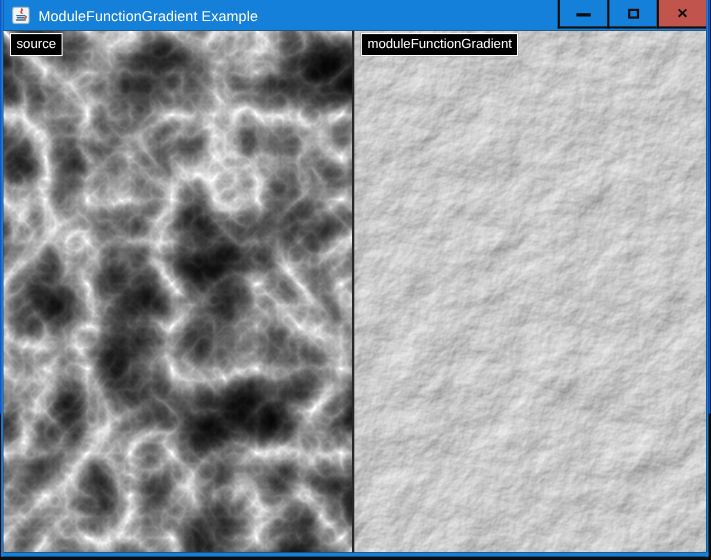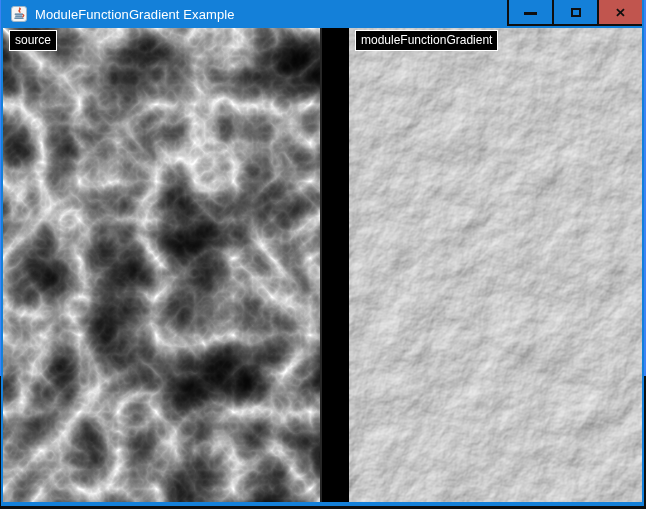--- a/index.html
+++ b/index.html
@@ -9,21 +9,21 @@
     --window-border:#1480d9;
     --panel-seam:#262626;
     --label-bg:#000000;
     --label-border:#ffffff;
     --label-text:#ffffff;
     --title-text:#ffffff;
   }
   *{margin:0;padding:0;box-sizing:border-box;}
   html,body{width:646px;height:509px;overflow:hidden;background:#0e0e0e;
     font-family:"Liberation Sans",sans-serif;}
-  .window{width:646px;height:376px;padding:0 2px 3px 1px;background:#3b82f6;}
+  .window{width:646px;height:376px;padding:0 2px 3px 1px;background:#1d4ed8;}
   .win{width:643px;height:506px;display:flex;flex-direction:column;
     border-left:2px solid var(--window-border);
     border-right:2px solid var(--window-border);
     border-bottom:4px solid var(--window-border);
     background:#000;}
   
   .titlebar{height:28px;flex:0 0 28px;background:var(--titlebar-blue);
     display:flex;align-items:stretch;}
   .title-left{flex:1;display:flex;align-items:center;padding-left:8px;gap:8px;min-width:0;}
   .app-icon{width:16px;height:16px;flex:0 0 16px;display:block;}
@@ -37,21 +37,21 @@
     cursor:pointer;}
   .ctl-btn.close{background:var(--close-red);}
   .glyph-min{width:13px;height:3px;background:var(--button-glyph);margin-top:3px;}
   .glyph-max{width:10px;height:9px;border:2px solid var(--button-glyph);margin-top:1px;}
   .glyph-close{color:var(--button-glyph);font-size:13px;font-weight:bold;line-height:1;
     transform:scaleY(.95);}
   
   .content{flex:1;display:flex;min-height:0;background:#000;}
   .panel{position:relative;height:100%;overflow:hidden;background:#555;}
   .panel.left{width:317px;flex:0 0 317px;}
-  .panel.right{flex:1;margin-left:27px;}
+  .panel.right{flex:1;}
   .seam{width:2px;flex:0 0 2px;background:var(--panel-seam);}
   .noise-svg{display:block;width:100%;height:100%;}
   .img-label{position:absolute;top:2px;left:6px;
     background:var(--label-bg);color:var(--label-text);
     border:1px solid var(--label-border);
     font-size:12px;line-height:14px;padding:2px 5px 3px;white-space:nowrap;}
 </style>
 </head>
 <body>
 

